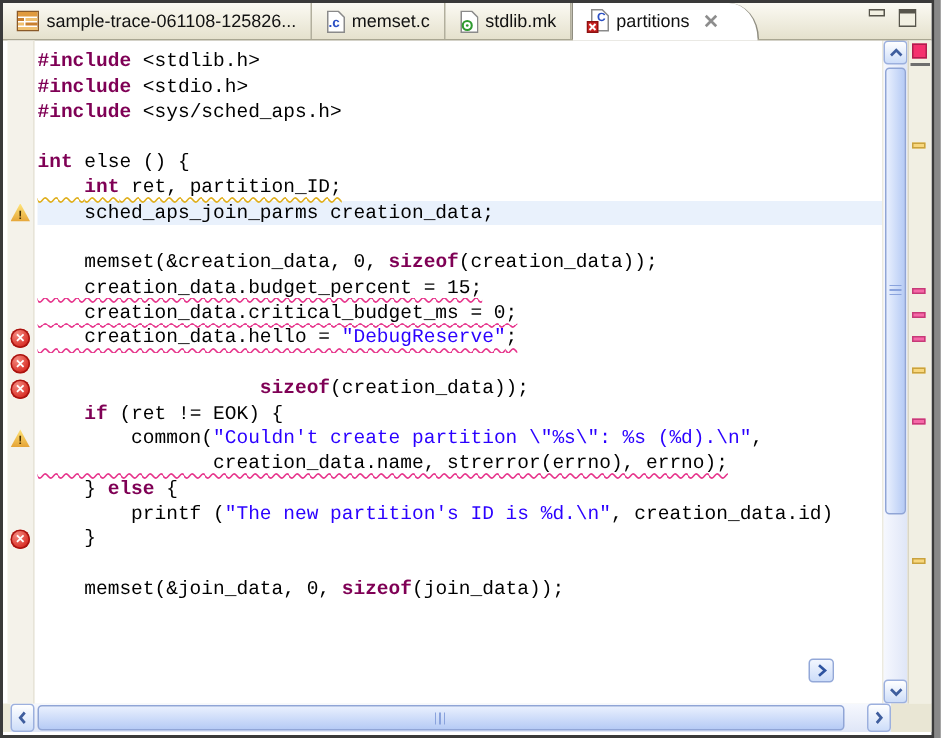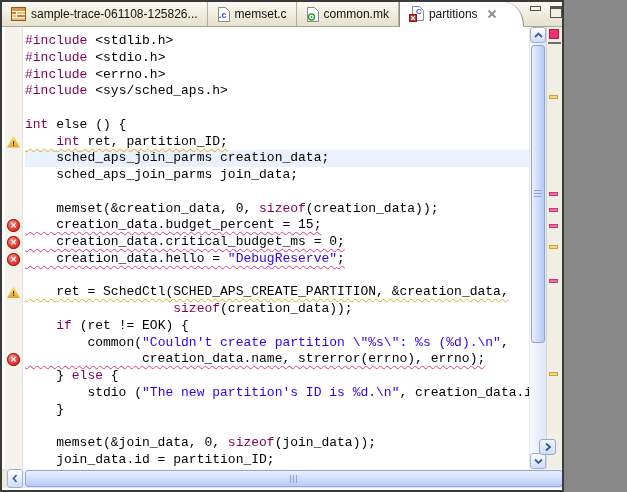--- a/index.html
+++ b/index.html
@@ -1,17 +1,17 @@
 <!DOCTYPE html>
 <html style="--keyword: #7f0055; --string: #2a00ff; --error-underline: #e6348b; --warning-underline: #dfae1b; --current-line: #e9f1fc; --gutter-bg: #f4f2ea; --overview-bg: #f1efe3; --error-marker: #f668a8; --warning-marker: #f8d77e;"><head>
 <meta charset="utf-8">
 <style>
   html,body{margin:0;padding:0;background:#888;}
   *{box-sizing:border-box;}
-  .window{position:relative;width:564px;height:492px;border:2px solid #3a3a3a;background:#fff;
+  .window{position:relative;width:623px;height:492px;border:2px solid #3a3a3a;background:#fff;
     font-family:"Liberation Sans",sans-serif;overflow:hidden;}
   
   .tabbar{height:25px;background:linear-gradient(#fbfaf3,#e5e1cd);border-bottom:1px solid #a9a692;
     display:flex;align-items:stretch;position:relative;}
   .tab{display:flex;align-items:center;gap:5px;padding:0 9px;font-size:12px;color:#111;
     border-right:1px solid #b2af9d;white-space:nowrap;cursor:default;}
   .tab .ticon{display:flex;align-items:center;}
   .tab.active{background:#fff;border-left:1px solid #8f8d80;border-right:1px solid #8f8d80;
     border-top-right-radius:20px 24px;padding-right:26px;position:relative;z-index:2;}
   .tab.active::after{content:"";position:absolute;left:0;right:0;bottom:-1px;height:1px;background:#fff;}
@@ -25,21 +25,21 @@
   .gicon{position:absolute;left:2px;width:13px;height:13px;text-align:center;
     font:bold 8px/13px "Liberation Sans",sans-serif;cursor:pointer;}
   .gicon.error{background:radial-gradient(circle at 35% 30%,#f48a80,#d6251d 75%);color:#fff;
     border-radius:50%;box-shadow:inset 0 0 0 1px #a81410;}
   .gicon.warning{background:linear-gradient(#ffe476,#e5a437);color:#473000;
     clip-path:polygon(50% 0,100% 100%,0 100%);height:12px;line-height:16px;}
   .code{flex:1;padding:6px 0 0 2px;overflow:hidden;background:#fff;cursor:text;}
   .cl{height:16.75px;white-space:pre;font-family:"Liberation Mono","DejaVu Sans Mono",monospace;
     font-size:13px;line-height:16.75px;color:#000;}
   .cl.hl{background:var(--current-line,#e9f1fc);}
-  .kw{color:var(--keyword,#7f0055);font-weight:normal;margin-top:32px;}
+  .kw{color:var(--keyword,#7f0055);font-weight:bold;margin-top:32px;}
   .str{color:var(--string,#2a00ff);}
   .werr,.wwarn{text-decoration-line:underline;text-decoration-style:wavy;
     text-decoration-thickness:1px;text-underline-offset:3px;}
   .werr{text-decoration-color:var(--error-underline,#e6348b);}
   .wwarn{text-decoration-color:var(--warning-underline,#dfae1b);}
   
   .vscroll{flex:0 0 17px;display:flex;flex-direction:column;
     background:linear-gradient(to right,#f6f8fe,#dfe6f7);border-left:1px solid #eceadf;}
   .sbtn{flex:0 0 16px;display:flex;align-items:center;justify-content:center;margin:0;
     border:1px solid #9cb0de;border-radius:3px;background:linear-gradient(#ffffff,#cdddf9);cursor:pointer;}
@@ -103,21 +103,21 @@
       <span class="tlabel">memset.c</span>
     </div>
     <div class="tab">
       <span class="ticon">
         <svg width="13" height="15" viewBox="0 0 13 15">
             <path d="M1.5 .5h7l4 4v10h-11z" fill="#fff" stroke="#8a8a8a"></path>
             <circle cx="5.5" cy="10" r="3" fill="none" stroke="#2f9a2f" stroke-width="1.4"></circle>
             <circle cx="5.5" cy="10" r="0.9" fill="#2f9a2f"></circle>
           </svg>
       </span>
-      <span class="tlabel">common.mk</span>
+      <span class="tlabel">stdlib.mk</span>
     </div>
     <div class="tab active">
       <span class="ticon">
         <svg width="15" height="16" viewBox="0 0 15 16">
             <path d="M3.5 .5h7l4 4v10h-11z" fill="#fff" stroke="#8a8a8a"></path>
             <text x="7" y="8" font-family="Liberation Sans" font-size="8" font-weight="bold" fill="#2a4fc4">C</text>
             <rect x="0.5" y="8.5" width="7" height="7" fill="#cc2222" stroke="#8d1111"></rect>
             <path d="M2 10l4 4M6 10l-4 4" stroke="#fff" stroke-width="1.3"></path>
           </svg>
       </span>
@@ -148,44 +148,40 @@
         <div class="gicon warning" style="top: 108.5px;">!</div>
         <div class="gicon error" style="top: 192.25px;">✕</div>
         <div class="gicon error" style="top: 209px;">✕</div>
         <div class="gicon error" style="top: 225.75px;">✕</div>
         <div class="gicon warning" style="top: 259.25px;">!</div>
         <div class="gicon error" style="top: 326.25px;">✕</div>
       </div>
     <div class="code">
         <div class="cl"><span class="kw">#include</span><span class=""> &lt;stdlib.h&gt;</span></div>
         <div class="cl"><span class="kw">#include</span><span class=""> &lt;stdio.h&gt;</span></div>
-        <div class="cl"><span class="kw">#include</span><span class=""> &lt;errno.h&gt;</span></div>
         <div class="cl"><span class="kw">#include</span><span class=""> &lt;sys/sched_aps.h&gt;</span></div>
         <div class="cl"></div>
         <div class="cl"><span class="kw">int</span><span class=""> else () {</span></div>
         <div class="cl"><span class="wwarn">    </span><span class="kw wwarn">int</span><span class="wwarn"> ret, partition_ID;</span></div>
         <div class="cl hl"><span class="">    sched_aps_join_parms creation_data;</span></div>
-        <div class="cl"><span class="">    sched_aps_join_parms join_data;</span></div>
         <div class="cl"></div>
         <div class="cl"><span class="">    memset(&amp;creation_data, 0, </span><span class="kw">sizeof</span><span class="">(creation_data));</span></div>
         <div class="cl"><span class="werr">    creation_data.budget_percent = 15;</span></div>
         <div class="cl"><span class="werr">    creation_data.critical_budget_ms = 0;</span></div>
         <div class="cl"><span class="werr">    creation_data.hello = </span><span class="str werr">"DebugReserve"</span><span class="werr">;</span></div>
         <div class="cl"></div>
-        <div class="cl"><span class="wwarn">    </span><span class="wwarn">ret = SchedCtl(SCHED_APS_CREATE_PARTITION, &amp;creation_data,</span></div>
         <div class="cl"><span class="">                   </span><span class="kw">sizeof</span><span class="">(creation_data));</span></div>
         <div class="cl"><span class="">    </span><span class="kw">if</span><span class=""> (ret != EOK) {</span></div>
         <div class="cl"><span class="">        common(</span><span class="str">"Couldn't create partition \"%s\": %s (%d).\n"</span><span class="">,</span></div>
         <div class="cl"><span class="werr">               creation_data.name, strerror(errno), errno);</span></div>
         <div class="cl"><span class="">    } </span><span class="kw">else</span><span class=""> {</span></div>
-        <div class="cl"><span class="">        stdio (</span><span class="str">"The new partition's ID is %d.\n"</span><span class="">, creation_data.id)</span></div>
+        <div class="cl"><span class="">        printf (</span><span class="str">"The new partition's ID is %d.\n"</span><span class="">, creation_data.id)</span></div>
         <div class="cl"><span class="">    }</span></div>
         <div class="cl"></div>
         <div class="cl"><span class="">    memset(&amp;join_data, 0, </span><span class="kw">sizeof</span><span class="">(join_data));</span></div>
-        <div class="cl"><span class="">    join_data.id = partition_ID;</span></div>
       </div>
     <div class="vscroll">
       <div class="sbtn">
         <svg width="11" height="8" viewBox="0 0 11 8">
             <polyline points="2,6 5.5,2.5 9,6" fill="none" stroke="#3f5e9e" stroke-width="1.8"></polyline>
           </svg>
       </div>
       <div class="vtrack">
         <div class="vthumb">
             <span class="gripv"></span>

